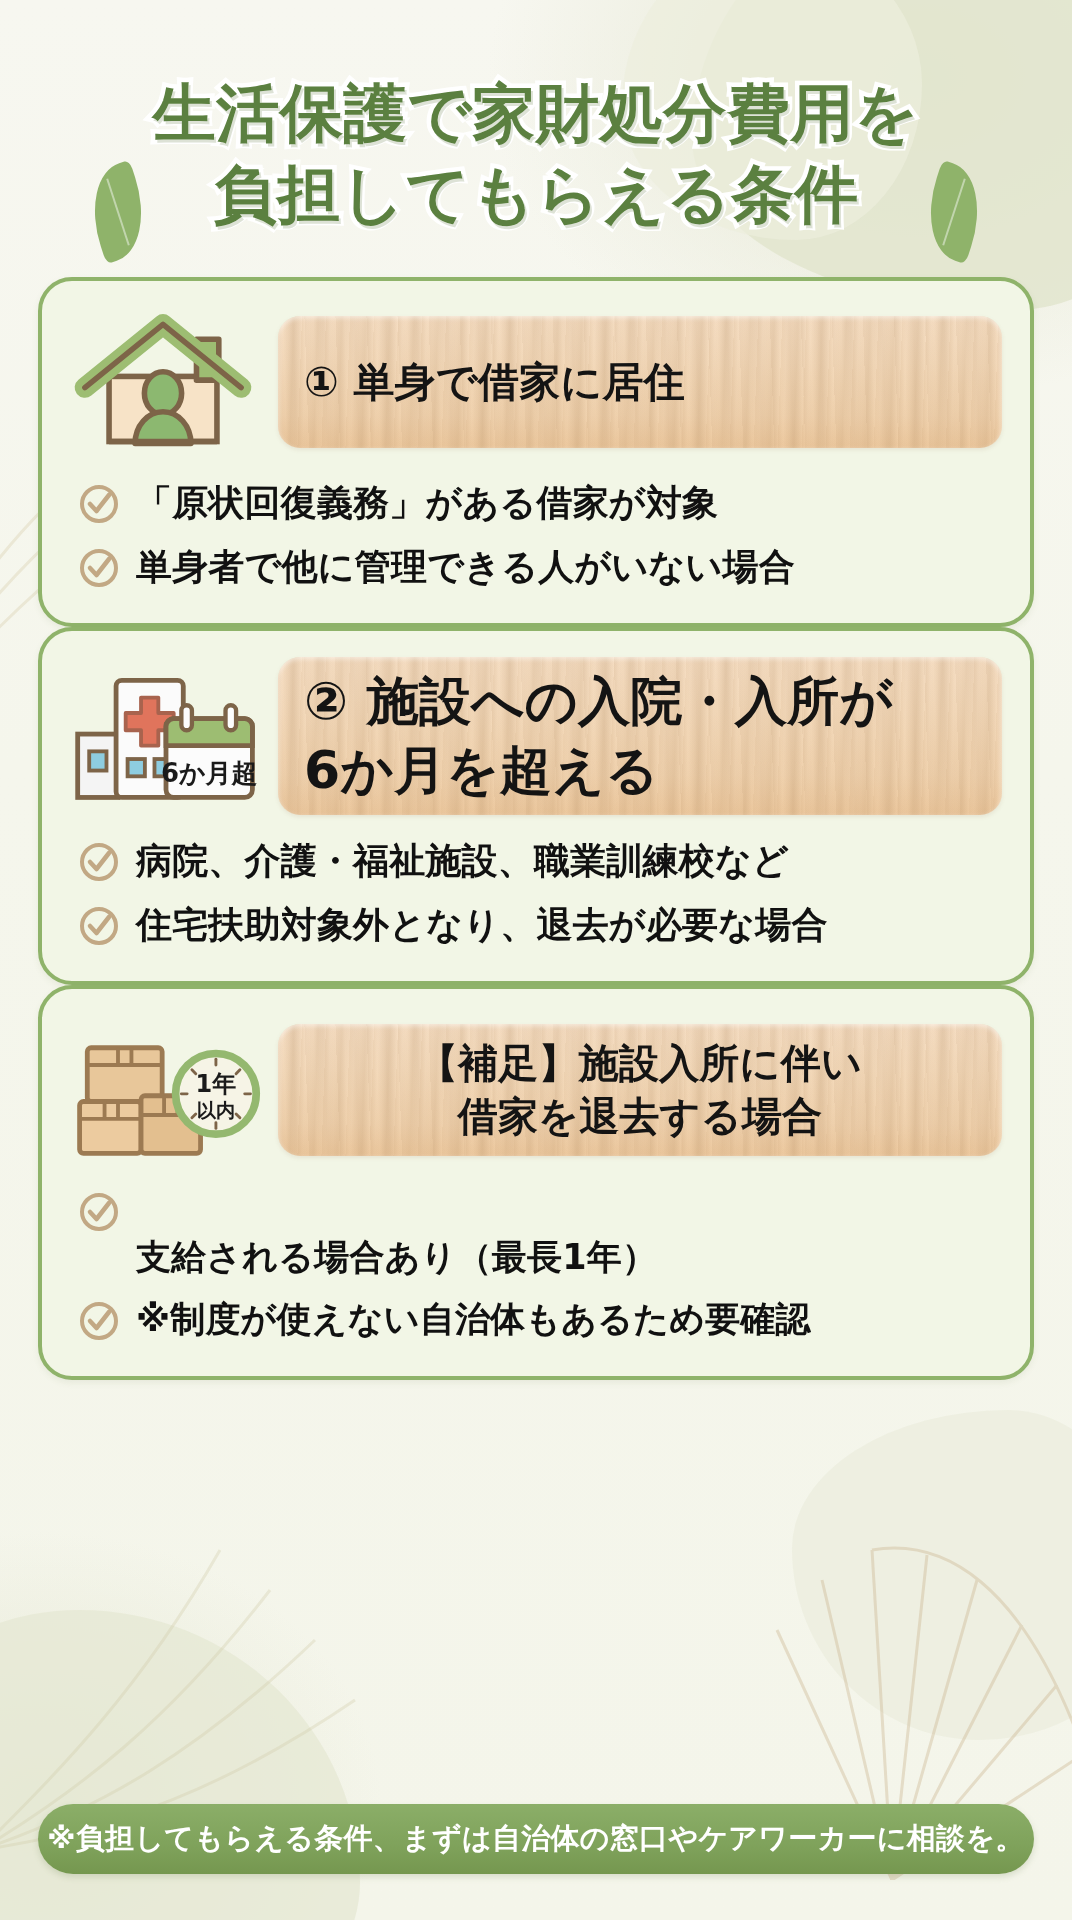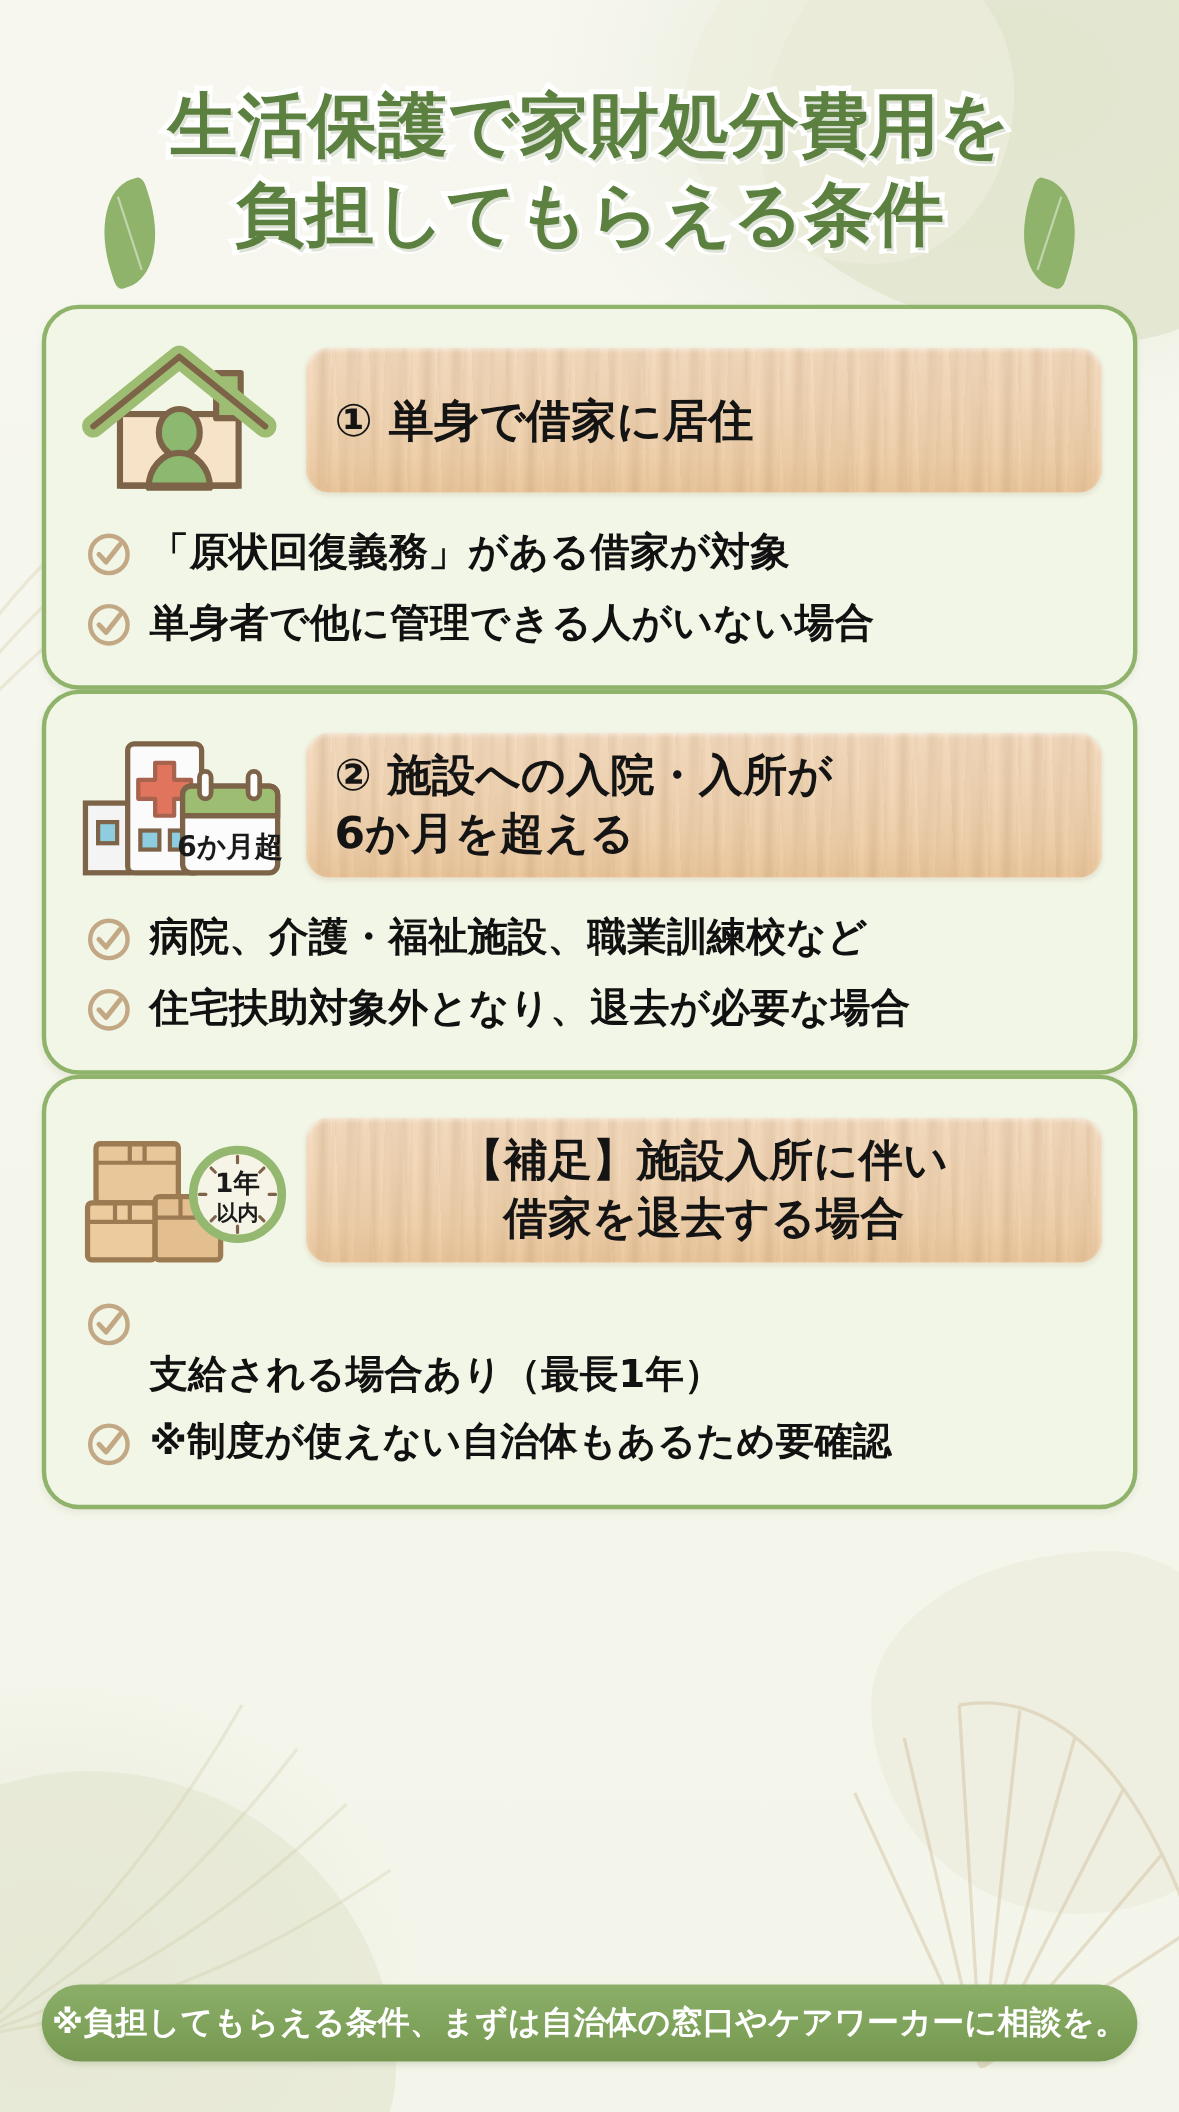--- a/index.html
+++ b/index.html
@@ -176,21 +176,21 @@
     box-shadow: inset 0 2px 5px rgba(255,255,255,.55),
                 0 2px 4px rgba(150,110,70,.12);
   }
   .banner-text {
     font-weight: 700;
     font-size: 41px;
     line-height: 1.32;
     color: #141414;
     letter-spacing: 0.005em;
   }
-  .card2 .banner-text { font-size: 40px; }
+  .card2 .banner-text { font-size: 52px; }
   .card3 .banner-text { font-size: 40px; text-align: center; width: 100%; }
 
   .bullets { margin-top: 22px; display: flex; flex-direction: column; gap: 14px; }
   .bullet { display: flex; align-items: flex-start; gap: 16px; padding-left: 8px; }
   .check { flex: 0 0 auto; margin-top: 4px; }
   .bullet-text {
     font-weight: 700;
     font-size: 36px;
     line-height: 1.36;
     color: #111111;

